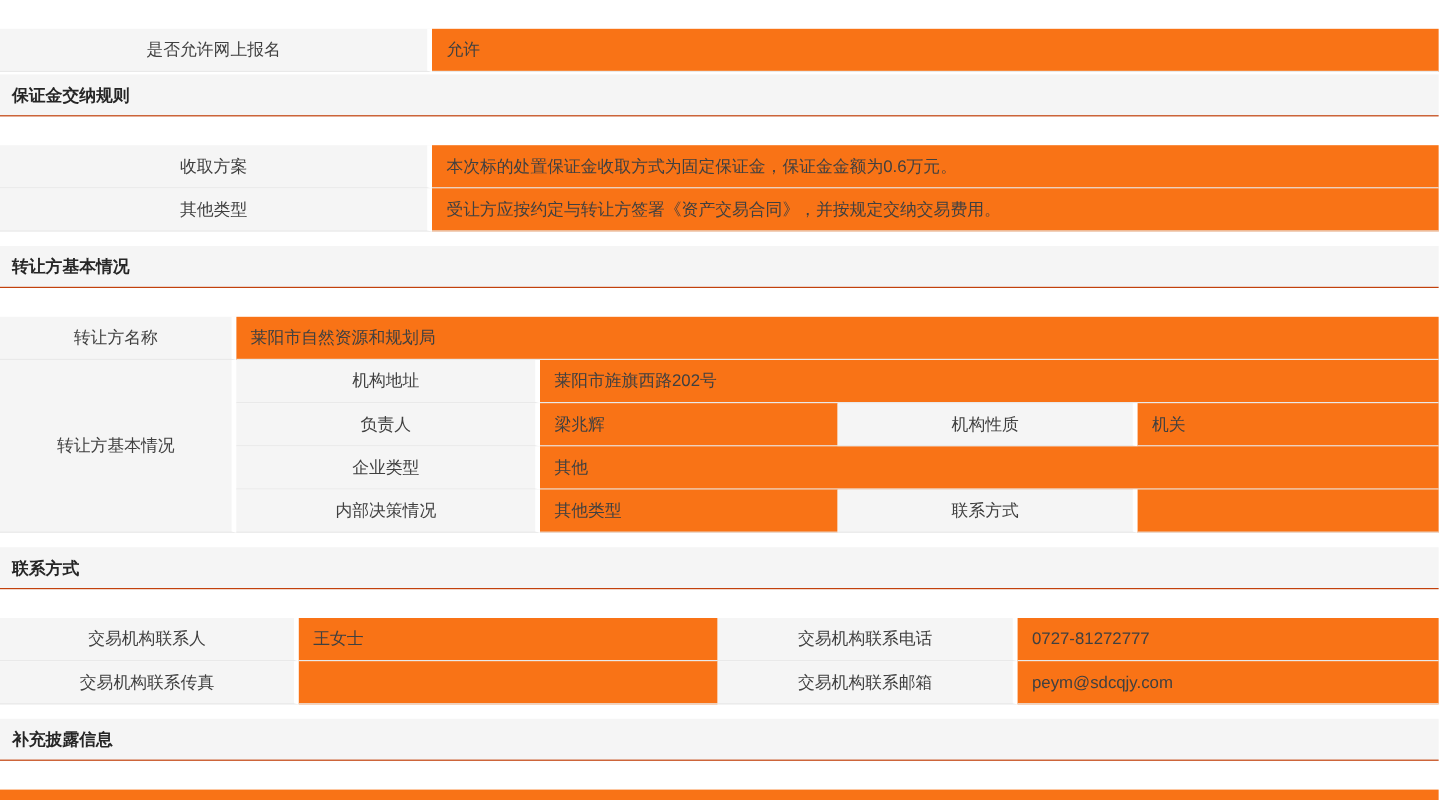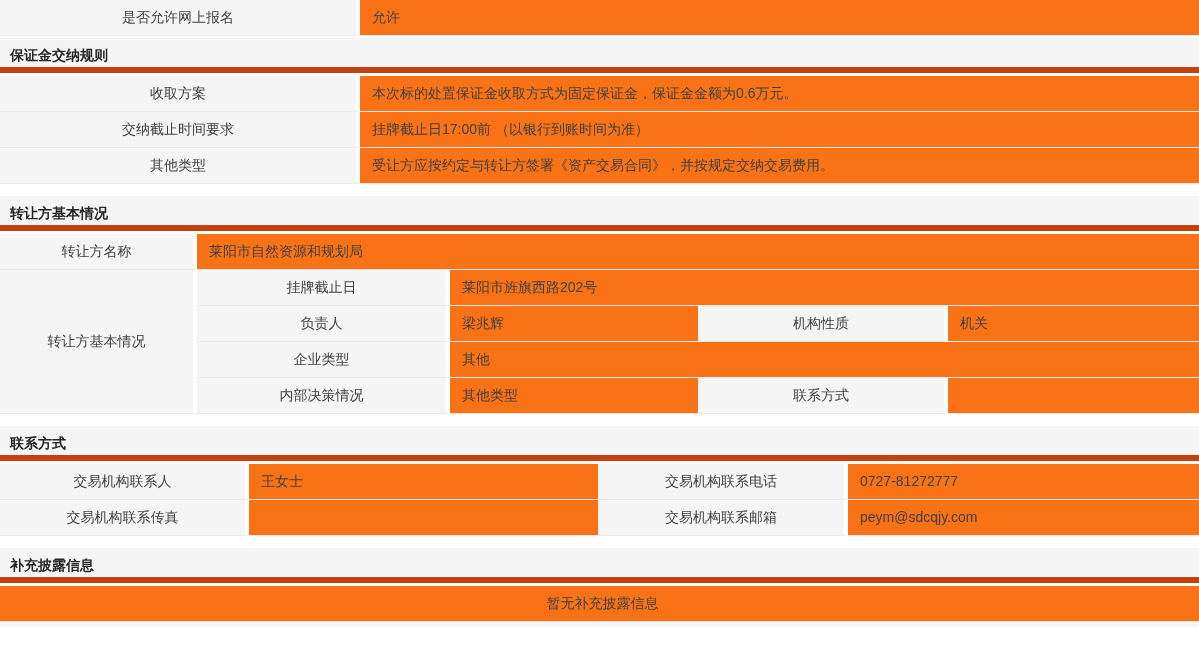--- a/index.html
+++ b/index.html
@@ -5,37 +5,37 @@
   * { box-sizing: border-box; }
   html, body { margin: 0; padding: 0; }
   body {
     width: 1199px; height: 667px; overflow: hidden;
     background: #ffffff;
     font-family: "Liberation Sans", "DejaVu Sans", sans-serif;
     font-size: 14px; color: #404040;
   }
   table {
     border-collapse: separate; border-spacing: 0;
-    table-layout: fixed; width: 1199px;
+    table-layout: fixed; width: 1199px; margin-top: 24px;
   }
   td {
     height: 35px; line-height: 35px; padding: 0;
     border-bottom: 1px solid #e9e9e9;
     white-space: nowrap; overflow: hidden;
     background: #f97316; vertical-align: middle;
   }
   td.lbl {
     background: #f5f5f5; text-align: center;
     border-right: 4px solid #ffffff;
   }
   td.val { padding-left: 12px; text-align: left; }
   td.val.center { padding-left: 6px; text-align: center; }
   .sec-header {
     height: 35px; line-height: 35px;
-    background: #f5f5f5; border-bottom: 6px solid #c2410c;
+    background: #f5f5f5; border-bottom: 1px solid #c2410c;
     font-weight: bold; color: #262626;
     padding-left: 10px; margin-bottom: 3px;
   }
   .section { margin-top: 12px; }
   .section.tight { margin-top: 2px; }
   .footer-strip { height: 5px; background: #f5f5f5; margin-top: 0; }
 </style>
 </head>
 <body>
 
@@ -58,24 +58,20 @@
     <colgroup>
         <col style="width:360px">
         <col style="width:839px">
       </colgroup>
     <tbody>
         <tr>
       <td class="lbl">收取方案</td>
       <td class="val">本次标的处置保证金收取方式为固定保证金，保证金金额为0.6万元。</td>
     </tr>
     <tr>
-      <td class="lbl">交纳截止时间要求</td>
-      <td class="val">挂牌截止日17:00前 （以银行到账时间为准）</td>
-    </tr>
-    <tr>
       <td class="lbl">其他类型</td>
       <td class="val">受让方应按约定与转让方签署《资产交易合同》，并按规定交纳交易费用。</td>
     </tr>
   </tbody>
     </table>
 </div>
 
 <div class="section">
   <div class="sec-header">转让方基本情况</div>
   <table>
@@ -86,21 +82,21 @@
       <col style="width:250px">
         <col style="width:251px">
     </colgroup>
     <tbody>
         <tr>
       <td class="lbl">转让方名称</td>
       <td class="val" colspan="4">莱阳市自然资源和规划局</td>
     </tr>
     <tr>
       <td class="lbl" rowspan="4">转让方基本情况</td>
-      <td class="lbl">挂牌截止日</td>
+      <td class="lbl">机构地址</td>
       <td class="val" colspan="3">莱阳市旌旗西路202号</td>
     </tr>
     <tr>
       <td class="lbl">负责人</td>
       <td class="val">梁兆辉</td>
       <td class="lbl">机构性质</td>
       <td class="val">机关</td>
     </tr>
     <tr>
       <td class="lbl">企业类型</td>

